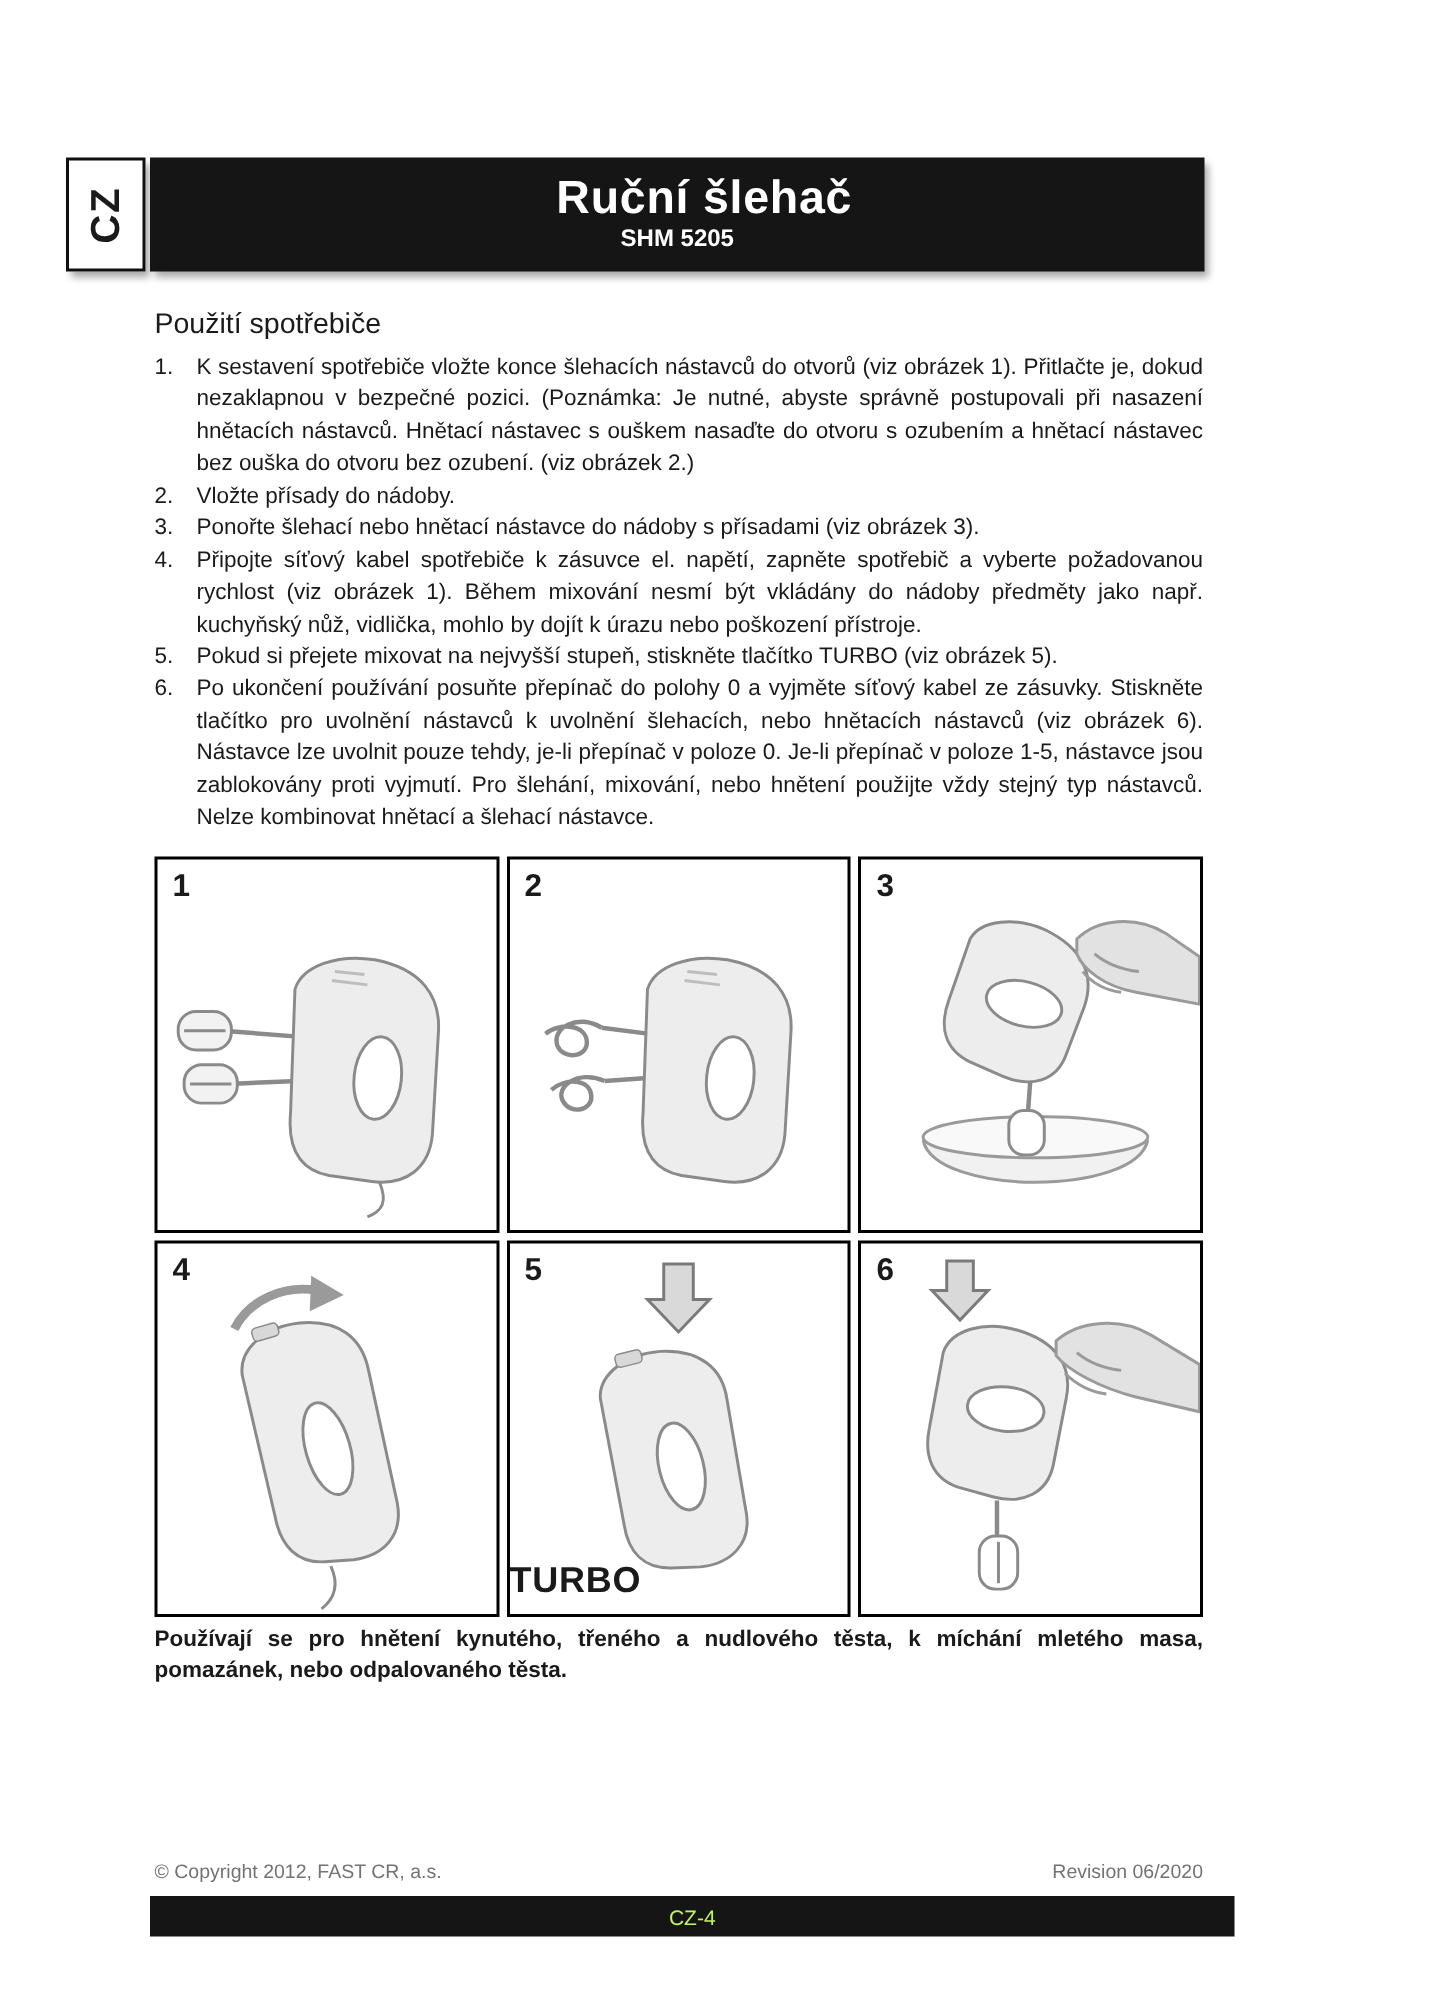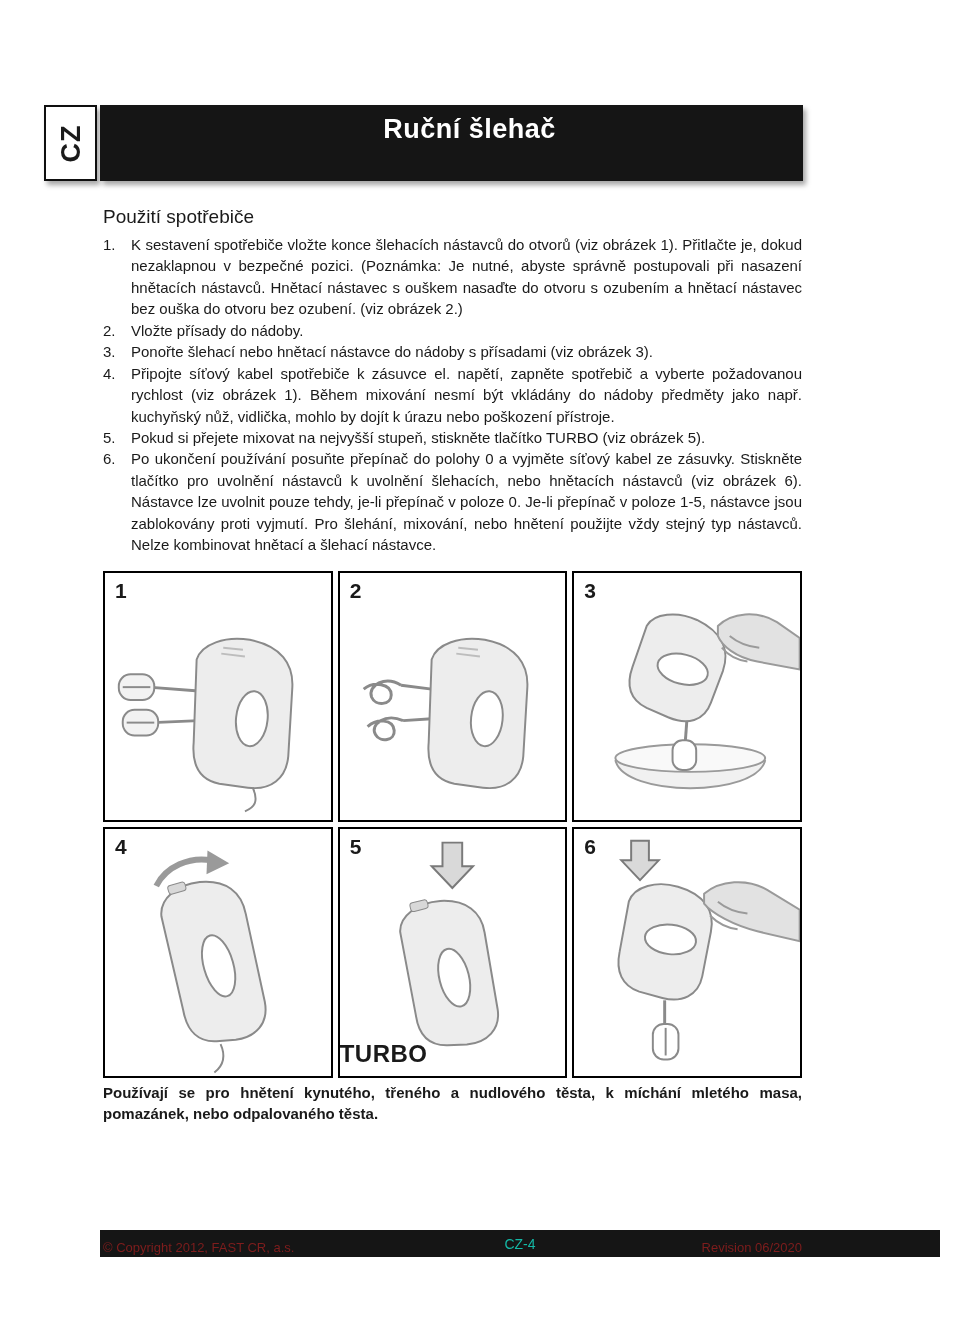--- a/index.html
+++ b/index.html
@@ -14,21 +14,21 @@
     box-shadow:3px 4px 5px rgba(0,0,0,.35);
     display:flex;align-items:center;justify-content:center;
   }
   .lang-tab span{transform:rotate(-90deg);font-weight:bold;font-size:27px;letter-spacing:1px;}
   
   .header{
     position:absolute;left:100px;top:105px;width:703px;height:76px;
     background:#151515;color:#fff;text-align:center;
     box-shadow:3px 4px 5px rgba(0,0,0,.35);
   }
-  .header h1{margin:9px 0 0;font-size:27px;font-weight:bold;letter-spacing:.5px;padding-left:36px;}
+  .header h1{margin:9px 0 0;font-size:31px;font-weight:bold;letter-spacing:.5px;padding-left:36px;}
   .header .model{margin-top:1px;font-size:16px;font-weight:bold;}
   
   .content{position:absolute;left:103px;top:206px;width:699px;}
   .sec-heading{margin:0 0 6px;font-size:19px;font-weight:normal;}
   .sec-heading.second{margin-top:24px;}
   .item{display:flex;font-size:15px;line-height:1.43;}
   .item .num{flex:0 0 28px;}
   .item .txt{flex:1;text-align:justify;}
   .body-text{margin:4px 0 0;font-size:15px;line-height:1.43;text-align:justify;font-weight:bold;}
   
@@ -37,40 +37,41 @@
     position:relative;margin:0;height:251px;border:2px solid #000;box-sizing:border-box;background:#fff;
   }
   .fignum{position:absolute;top:6px;left:10px;font-size:21px;font-weight:bold;}
   .figures svg{width:100%;height:100%;display:block;}
   .turbo{
     position:absolute;bottom:8px;left:0;width:100%;text-align:left;
     font-size:24px;font-weight:bold;letter-spacing:.5px;
   }
   
   .pagebar{
-    position:absolute;left:100px;top:1230px;width:840px;height:27px;
-    background:#151515;color:#14b8a6;display:flex;align-items:center;justify-content:center;
+    position:absolute;left:100px;top:1264px;width:723px;height:27px;
+    background:#151515;color:#bef264;display:flex;align-items:center;justify-content:center;
     font-size:14px;
   }
   .footline{
     position:absolute;left:103px;top:1240px;width:699px;
-    display:flex;justify-content:space-between;font-size:13px;color:#7f1d1d;
+    display:flex;justify-content:space-between;font-size:13px;color:#737373;
   }
 </style>
 </head>
 <body>
 
 <div class="page">
 
   <div class="lang-tab">
     <span>CZ</span>
   </div>
 
   <header class="header">
     <h1>Ruční šlehač</h1>
+    <div class="model">SHM 5205</div>
   </header>
 
   <main class="content">
 
     <h2 class="sec-heading">Použití spotřebiče</h2>
 
     <div>
       <div class="item">
         <span class="num">1.</span>
         <span class="txt">K sestavení spotřebiče vložte konce šlehacích nástavců do otvorů (viz obrázek 1). Přitlačte je, dokud nezaklapnou v bezpečné pozici. (Poznámka: Je nutné, abyste správně postupovali při nasazení hnětacích nástavců. Hnětací nástavec s ouškem nasaďte do otvoru s ozubením a hnětací nástavec bez ouška do otvoru bez ozubení. (viz obrázek 2.)</span>

